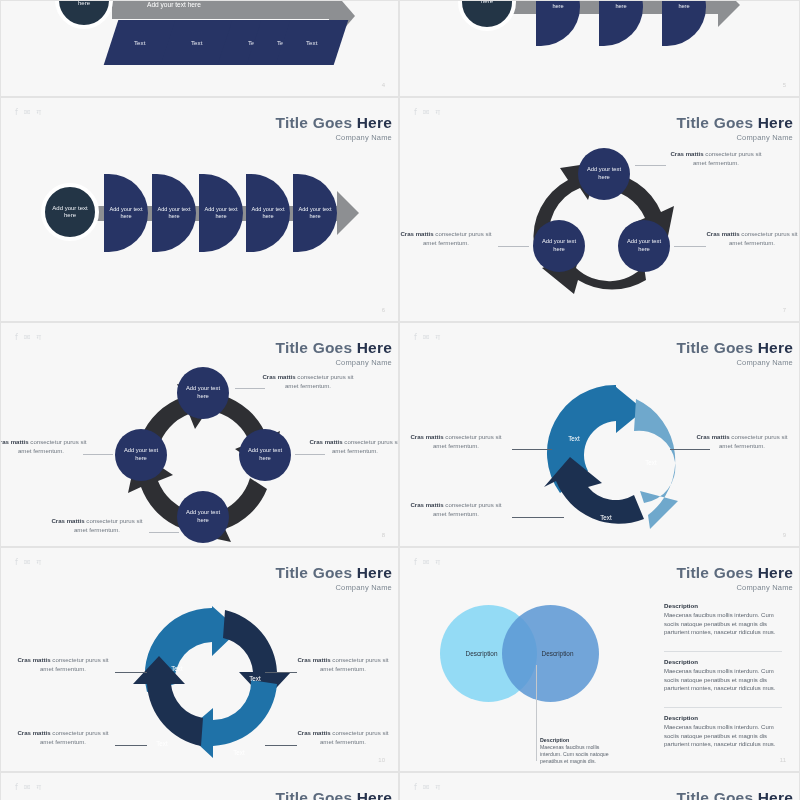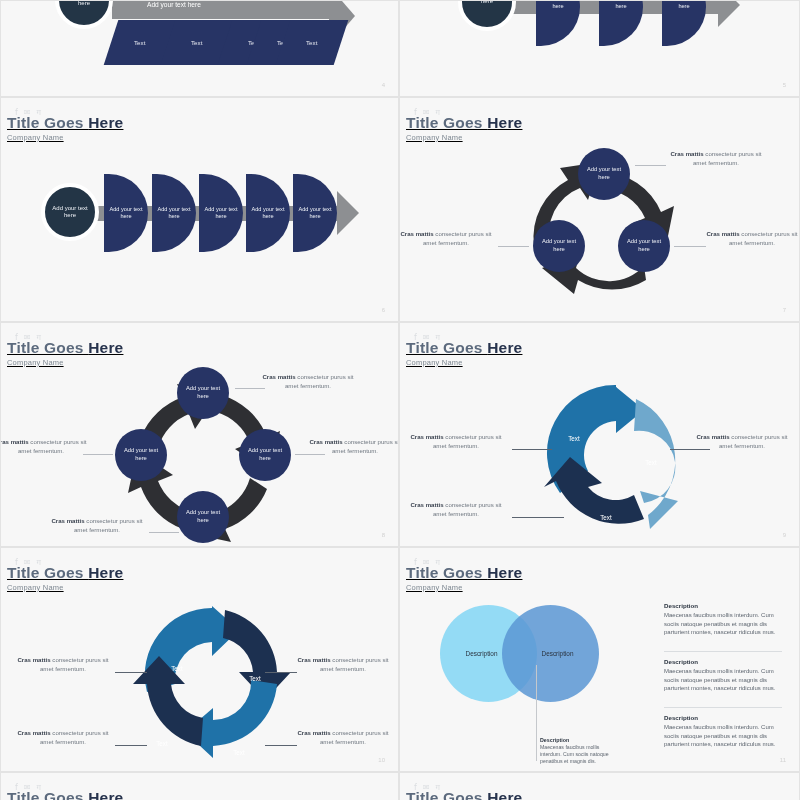--- a/index.html
+++ b/index.html
@@ -39,21 +39,21 @@
   
   .social {
     position: absolute; left: 8px; top: 6px;
     display: flex; gap: 6px; align-items: center;
     opacity: .30;
   }
   .social span {
     font-size: 8px; color: #9aa3ad; line-height: 10px;
     font-family: "DejaVu Sans", sans-serif;
   }
-  .title-block { position: absolute; left: 0; right: 16px; top: 12px; text-align: left; text-decoration: underline; }
+  .title-block { position: absolute; left: 0; right: 0; top: 12px; text-align: right; }
   .title {
     font-size: 15.5px; font-weight: bold; letter-spacing: .2px;
     color: #5c6a7d;
   }
   .title b { color: #27334d; }
   .subtitle { font-size: 7.5px; color: #7d8791; margin-top: 1px; letter-spacing: .2px; }
   .pagenum {
     position: absolute; right: 7px; bottom: 4px;
     font-size: 6px; color: #d2d2d2;
   }

